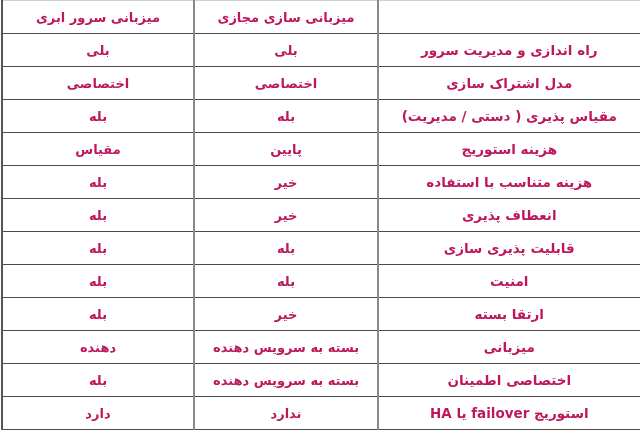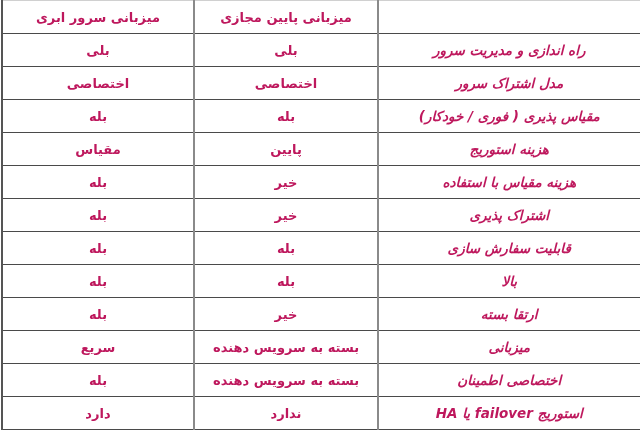--- a/index.html
+++ b/index.html
@@ -35,21 +35,20 @@
     border-bottom: 1px solid #4a4a4a;
     border-left: 2px solid #8a8a8a;
     border-right: 2px solid #8a8a8a;
     white-space: nowrap;
   }
   .tbl tr:first-child td {
     border-top: 1px solid #d0d0d0;
   }
   .tbl tr td:first-child {
     border-right: 1px solid #e6e6e6;
-    font-style: italic;
   }
   .tbl tr td:last-child {
     border-left: 2px solid #555555;
   }
   .tbl .feat {
     font-size: 13.5px;
   }
   col.c-feat { width: 262px; }
   col.c-virt { width: 184px; }
   col.c-cloud { width: 192px; }
@@ -59,72 +58,72 @@
 
 <table class="tbl">
   <colgroup>
     <col class="c-feat">
     <col class="c-virt">
     <col class="c-cloud">
   </colgroup>
   <tbody>
     <tr>
       <td></td>
-      <td>میزبانی پایین مجازی</td>
+      <td>میزبانی سازی مجازی</td>
       <td>میزبانی سرور ابری</td>
     </tr>
     <tr>
       <td class="feat">راه اندازی  و مدیریت سرور</td>
       <td>بلی</td>
       <td>بلی</td>
     </tr>
     <tr>
-      <td class="feat">مدل اشتراک سرور</td>
+      <td class="feat">مدل اشتراک سازی</td>
       <td>اختصاصی</td>
       <td>اختصاصی</td>
     </tr>
     <tr>
-      <td class="feat">مقیاس پذیری ( فوری / خودکار)</td>
+      <td class="feat">مقیاس پذیری ( دستی / مدیریت)</td>
       <td>بله</td>
       <td>بله</td>
     </tr>
     <tr>
       <td class="feat">هزینه استوریج</td>
       <td>پایین</td>
       <td>مقیاس</td>
     </tr>
     <tr>
-      <td class="feat">هزینه مقیاس با استفاده</td>
+      <td class="feat">هزینه متناسب با استفاده</td>
       <td>خیر</td>
       <td>بله</td>
     </tr>
     <tr>
-      <td class="feat">اشتراک پذیری</td>
+      <td class="feat">انعطاف پذیری</td>
       <td>خیر</td>
       <td>بله</td>
     </tr>
     <tr>
-      <td class="feat">قابلیت سفارش سازی</td>
+      <td class="feat">قابلیت پذیری سازی</td>
       <td>بله</td>
       <td>بله</td>
     </tr>
     <tr>
-      <td class="feat">بالا</td>
+      <td class="feat">امنیت</td>
       <td>بله</td>
       <td>بله</td>
     </tr>
     <tr>
       <td class="feat">ارتقا بسته</td>
       <td>خیر</td>
       <td>بله</td>
     </tr>
     <tr>
       <td class="feat">میزبانی</td>
       <td>بسته به سرویس دهنده</td>
-      <td>سریع</td>
+      <td>دهنده</td>
     </tr>
     <tr>
       <td class="feat">اختصاصی اطمینان</td>
       <td>بسته به سرویس دهنده</td>
       <td>بله</td>
     </tr>
     <tr>
       <td class="feat">استوریج failover یا HA</td>
       <td>ندارد</td>
       <td>دارد</td>

